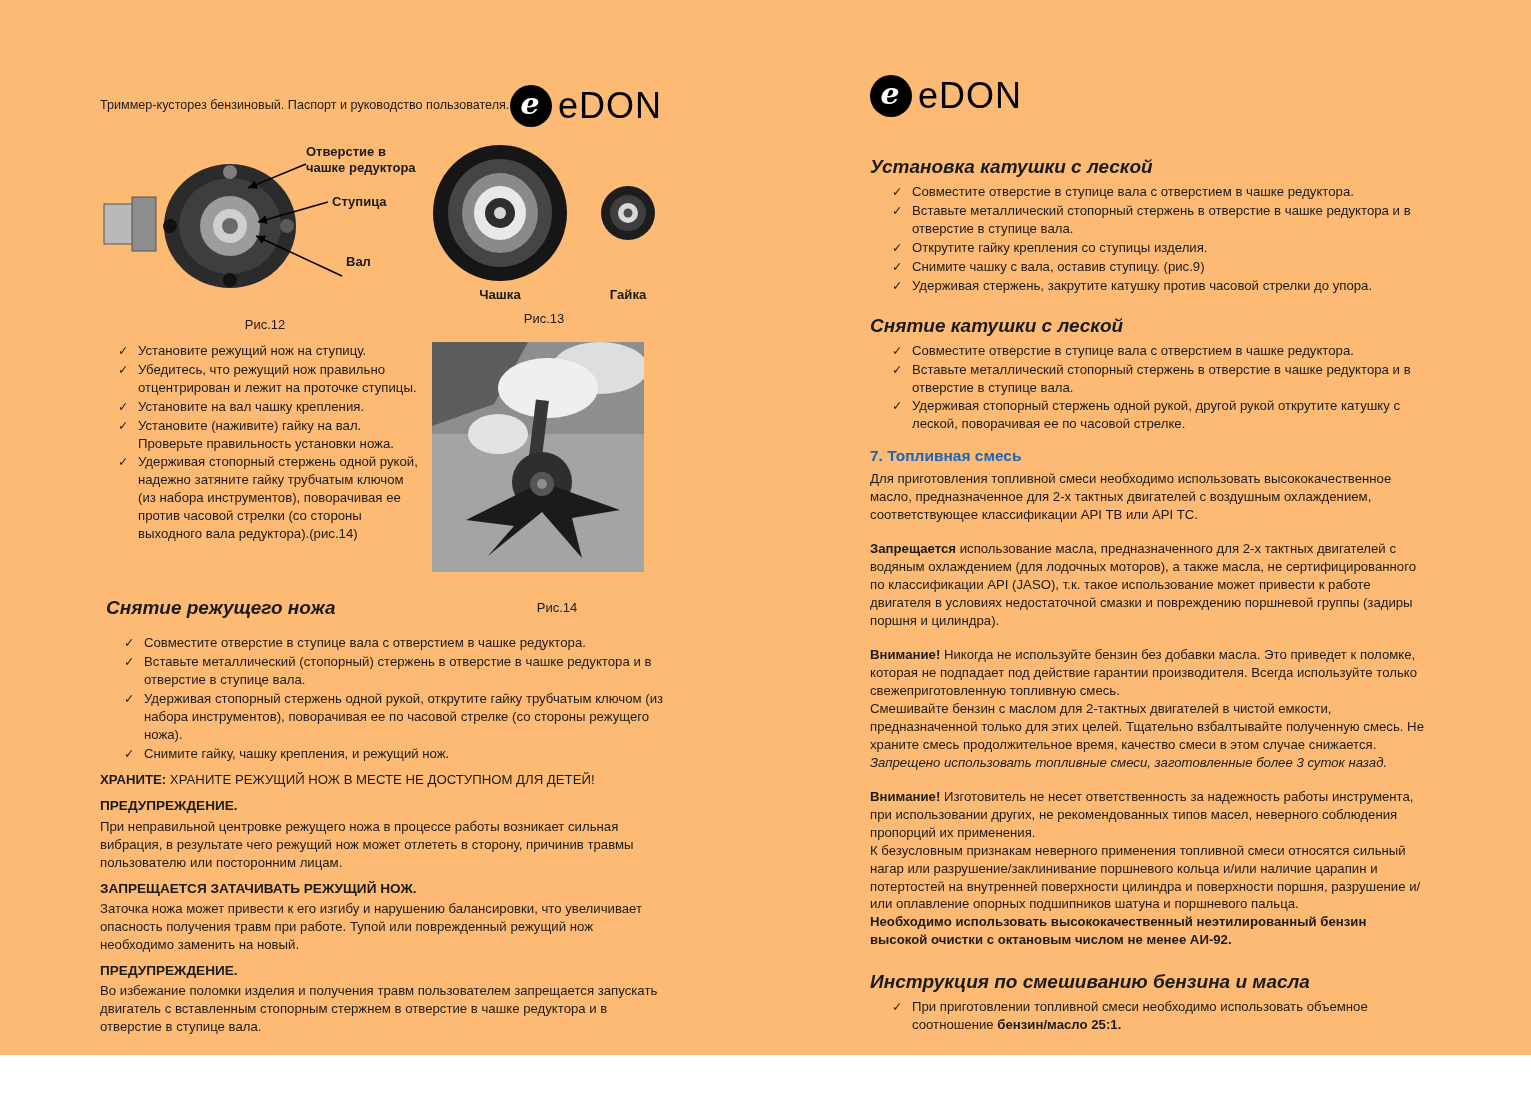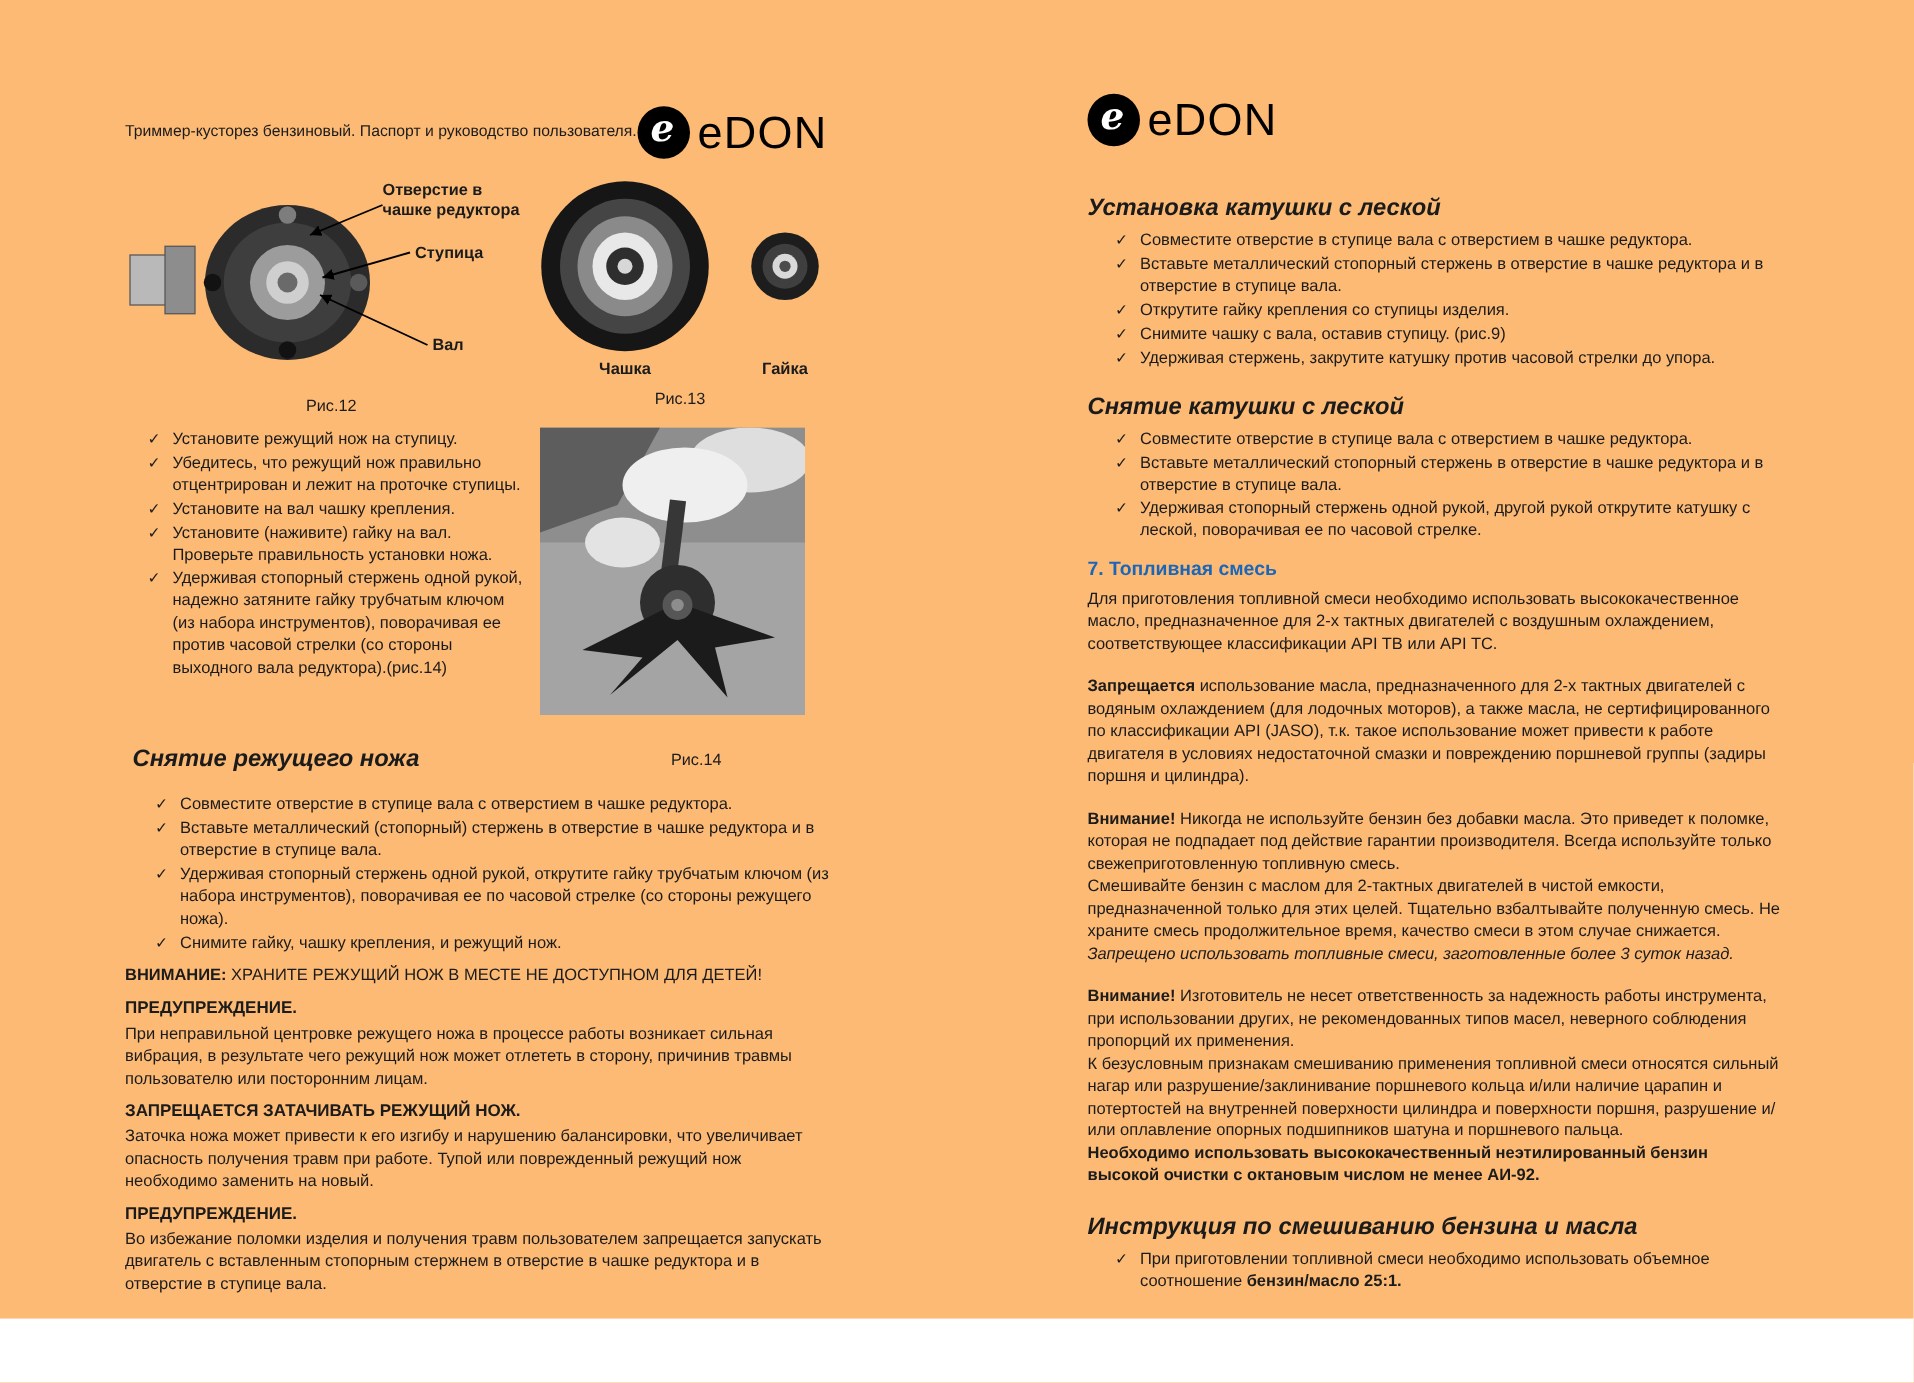--- a/index.html
+++ b/index.html
@@ -40,21 +40,21 @@
   .logo-text { font-size:36px; font-weight:400; letter-spacing:1px; color:#000; }
 
   
   .figures-row { display:flex; justify-content:flex-start; margin-top:12px; }
   figure { position:relative; }
   .fig12 { width:330px; }
   .fig12 svg.art { display:block; }
   .fig-label { position:absolute; font-weight:bold; font-size:13px; line-height:1.25; }
   .lbl-hole  { left:206px; top:2px;   width:122px; }
   .lbl-hub   { left:232px; top:52px; }
-  .lbl-shaft { left:246px; top:126px; }
+  .lbl-shaft { left:246px; top:112px; }
   .fig13 { width:228px; }
   .fig13-art-row { display:flex; align-items:center; justify-content:space-between; height:142px; }
   .fig13-labels { display:flex; justify-content:space-between; margin-top:2px; }
   .fig13-labels span { font-weight:bold; text-align:center; }
   .lbl-cup { width:140px; }
   .lbl-nut { width:60px; }
   figcaption, .fig-caption { text-align:center; font-size:13px; margin-top:6px; }
 
   
   .check-list { margin-left:24px; }
@@ -227,21 +227,21 @@
       <div class="check-item">
         <span class="check-icon"></span>
         <span class="check-text">Удерживая стопорный стержень одной рукой, открутите гайку трубчатым ключом (из набора инструментов), поворачивая ее по часовой стрелке (со стороны режущего ножа).</span>
       </div>
       <div class="check-item">
         <span class="check-icon"></span>
         <span class="check-text">Снимите гайку, чашку крепления, и режущий нож.</span>
       </div>
     </div>
 
-    <p class="attention-line"><b>ВНИМАНИЕ:</b><span> ХРАНИТЕ РЕЖУЩИЙ НОЖ В МЕСТЕ НЕ ДОСТУПНОМ ДЛЯ ДЕТЕЙ!</span></p>
+    <p class="attention-line"><b>ХРАНИТЕ:</b><span> ХРАНИТЕ РЕЖУЩИЙ НОЖ В МЕСТЕ НЕ ДОСТУПНОМ ДЛЯ ДЕТЕЙ!</span></p>
 
     <h4 class="warn-title">ПРЕДУПРЕЖДЕНИЕ.</h4>
     <p class="body-text">При неправильной центровке режущего ножа в процессе работы возникает сильная вибрация, в результате чего режущий нож может отлететь в сторону, причинив травмы пользователю или посторонним лицам.</p>
 
     <h4 class="warn-title">ЗАПРЕЩАЕТСЯ ЗАТАЧИВАТЬ РЕЖУЩИЙ НОЖ.</h4>
     <p class="body-text">Заточка ножа может привести к его изгибу и нарушению балансировки, что увеличивает опасность получения травм при работе. Тупой или поврежденный режущий нож необходимо заменить на новый.</p>
 
     <h4 class="warn-title">ПРЕДУПРЕЖДЕНИЕ.</h4>
     <p class="body-text">Во избежание поломки изделия и получения травм пользователем запрещается запускать двигатель с вставленным стопорным стержнем в отверстие в чашке редуктора и в отверстие в ступице вала.</p>
 
@@ -302,21 +302,21 @@
 
     <p class="rp-para first">Для приготовления топливной смеси необходимо использовать высококачественное масло, предназначенное для 2-х тактных двигателей с воздушным охлаждением, соответствующее классификации API TB или API TC.</p>
 
     <p class="rp-para"><b>Запрещается</b><span> использование масла, предназначенного для 2-х тактных двигателей с водяным охлаждением (для лодочных моторов), а также масла, не сертифицированного по классификации API (JASO), т.к. такое использование может привести к работе двигателя в условиях недостаточной смазки и повреждению поршневой группы (задиры поршня и цилиндра).</span></p>
 
     <p class="rp-para"><b>Внимание!</b><span> Никогда не используйте бензин без добавки масла. Это приведет к поломке, которая не подпадает под действие гарантии производителя. Всегда используйте только свежеприготовленную топливную смесь.</span></p>
     <p class="rp-para tight">Смешивайте бензин с маслом для 2-тактных двигателей в чистой емкости, предназначенной только для этих целей. Тщательно взбалтывайте полученную смесь. Не храните смесь продолжительное время, качество смеси в этом случае снижается.</p>
     <p class="rp-para tight italic">Запрещено использовать топливные смеси, заготовленные более 3 суток назад.</p>
 
     <p class="rp-para"><b>Внимание!</b><span> Изготовитель не несет ответственность за надежность работы инструмента, при использовании других, не рекомендованных типов масел, неверного соблюдения пропорций их применения.</span></p>
-    <p class="rp-para tight">К безусловным признакам смешиванию применения топливной смеси относятся сильный нагар или разрушение/заклинивание поршневого кольца и/или наличие царапин и потертостей на внутренней поверхности цилиндра и поверхности поршня, разрушение и/или оплавление опорных подшипников шатуна и поршневого пальца.</p>
+    <p class="rp-para tight">К безусловным признакам неверного применения топливной смеси относятся сильный нагар или разрушение/заклинивание поршневого кольца и/или наличие царапин и потертостей на внутренней поверхности цилиндра и поверхности поршня, разрушение и/или оплавление опорных подшипников шатуна и поршневого пальца.</p>
     <p class="rp-para tight bold">Необходимо использовать высококачественный неэтилированный бензин высокой очистки с октановым числом не менее АИ-92.</p>
 
     <h3 class="subheading rp-heading-3">Инструкция по смешиванию бензина и масла</h3>
     <div class="check-list rp-list">
       <div class="check-item">
         <span class="check-icon"></span>
         <span class="check-text"><span>При приготовлении топливной смеси необходимо использовать объемное соотношение </span><b>бензин/масло 25:1.</b></span>
       </div>
     </div>
 

